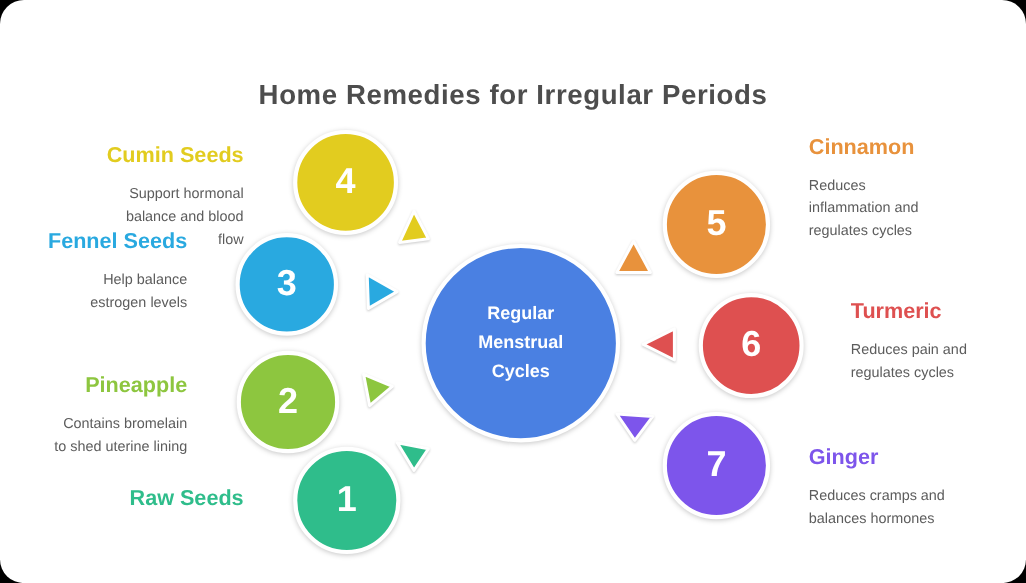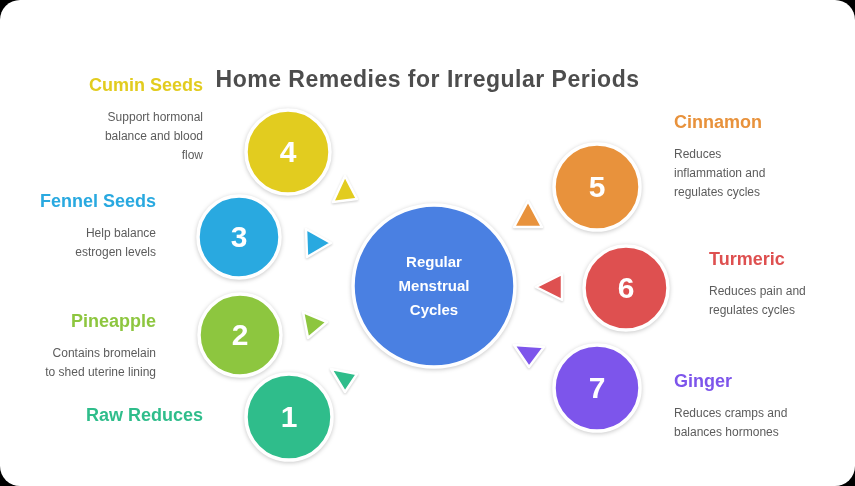--- a/index.html
+++ b/index.html
@@ -128,37 +128,37 @@
   <div class="node-number" style="left:288px; top:152px;">4</div>
   <div class="node-number" style="left:597px; top:187px;">5</div>
   <div class="node-number" style="left:626px; top:288px;">6</div>
   <div class="node-number" style="left:597px; top:388px;">7</div>
 
   <div class="center-label">Regular
 Menstrual
 Cycles</div>
 
   <div class="label-block left pos-cumin">
-    <div class="remedy-name" style="color: rgb(226, 204, 31);">Cumin Seeds</div>
+    <div class="remedy-name" style="color: rgb(226, 204, 31); margin-top: 44px;">Cumin Seeds</div>
     <div class="remedy-desc">Support hormonal
 balance and blood
 flow</div>
   </div>
   <div class="label-block left pos-fennel">
     <div class="remedy-name" style="color: rgb(41, 169, 224);">Fennel Seeds</div>
     <div class="remedy-desc">Help balance
 estrogen levels</div>
   </div>
   <div class="label-block left pos-pineapple">
     <div class="remedy-name" style="color: rgb(141, 198, 63);">Pineapple</div>
     <div class="remedy-desc">Contains bromelain
 to shed uterine lining</div>
   </div>
   <div class="label-block left pos-papaya">
-    <div class="remedy-name" style="color: rgb(47, 189, 139);">Raw Reduces</div>
+    <div class="remedy-name" style="color: rgb(47, 189, 139);">Raw Seeds</div>
   </div>
 
   <div class="label-block right pos-cinnamon">
     <div class="remedy-name" style="color: rgb(232, 146, 60);">Cinnamon</div>
     <div class="remedy-desc">Reduces
 inflammation and
 regulates cycles</div>
   </div>
   <div class="label-block right pos-turmeric">
     <div class="remedy-name" style="color: rgb(222, 80, 80);">Turmeric</div>

